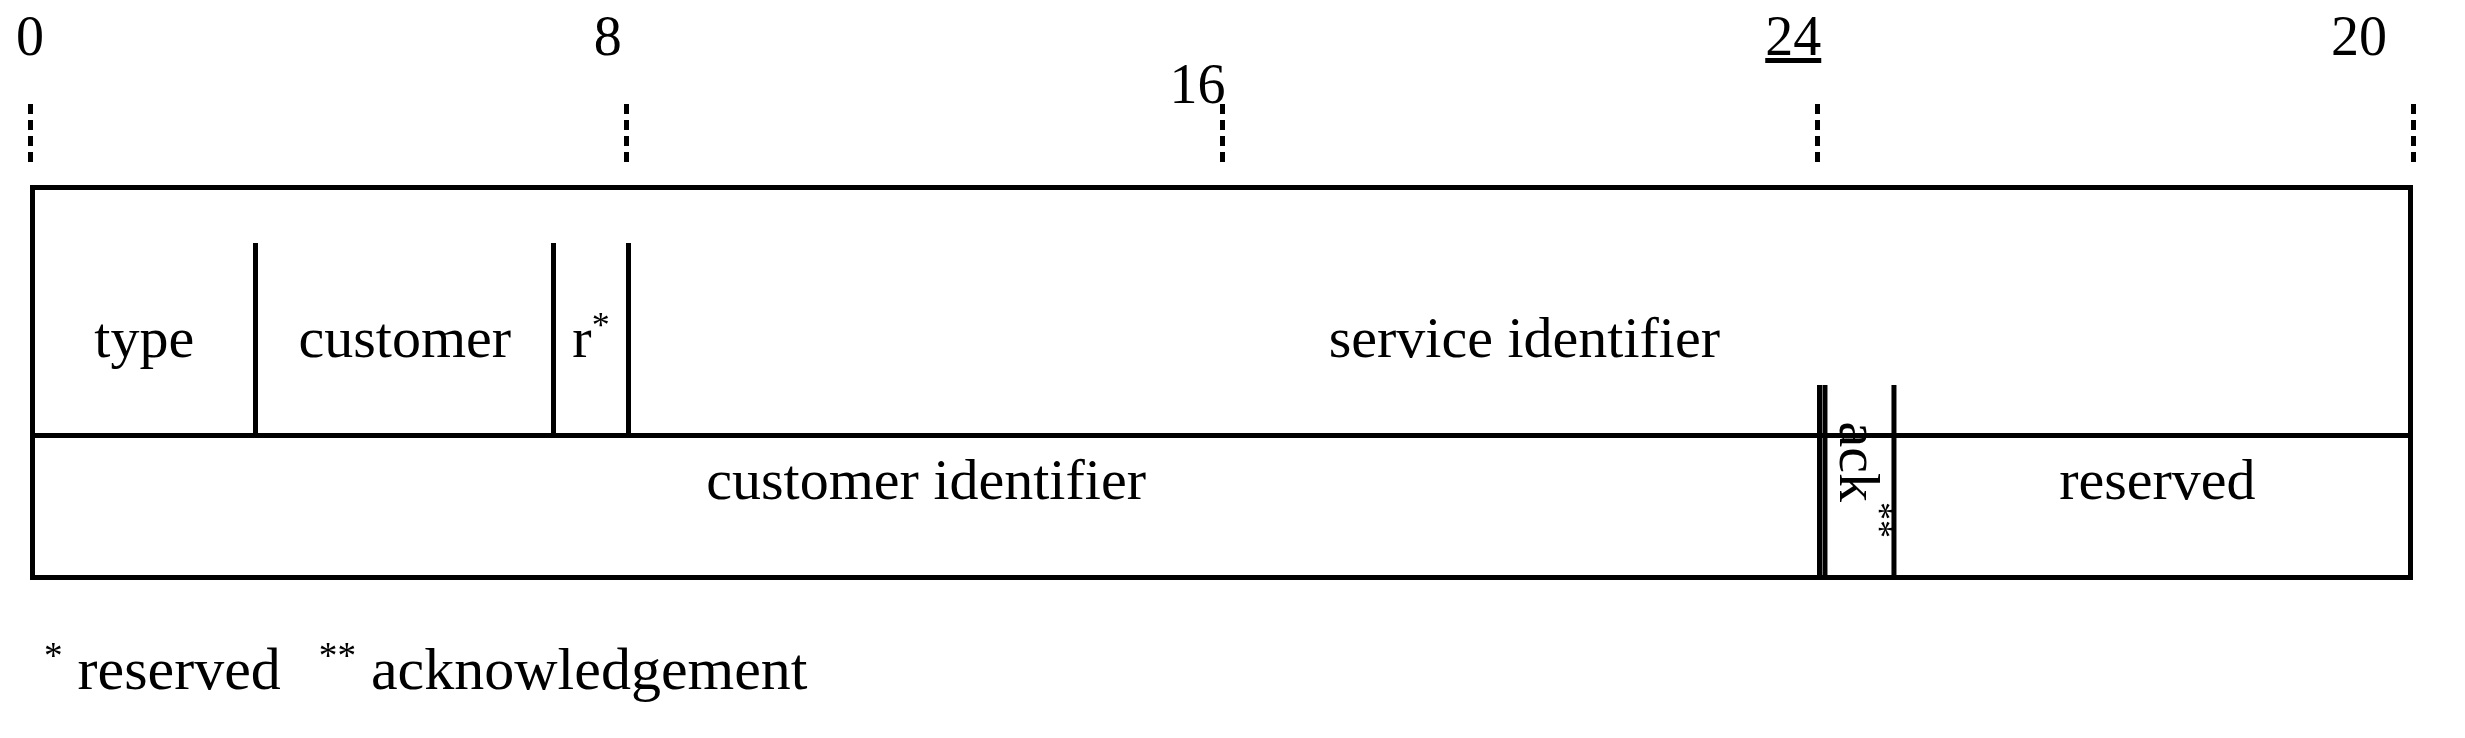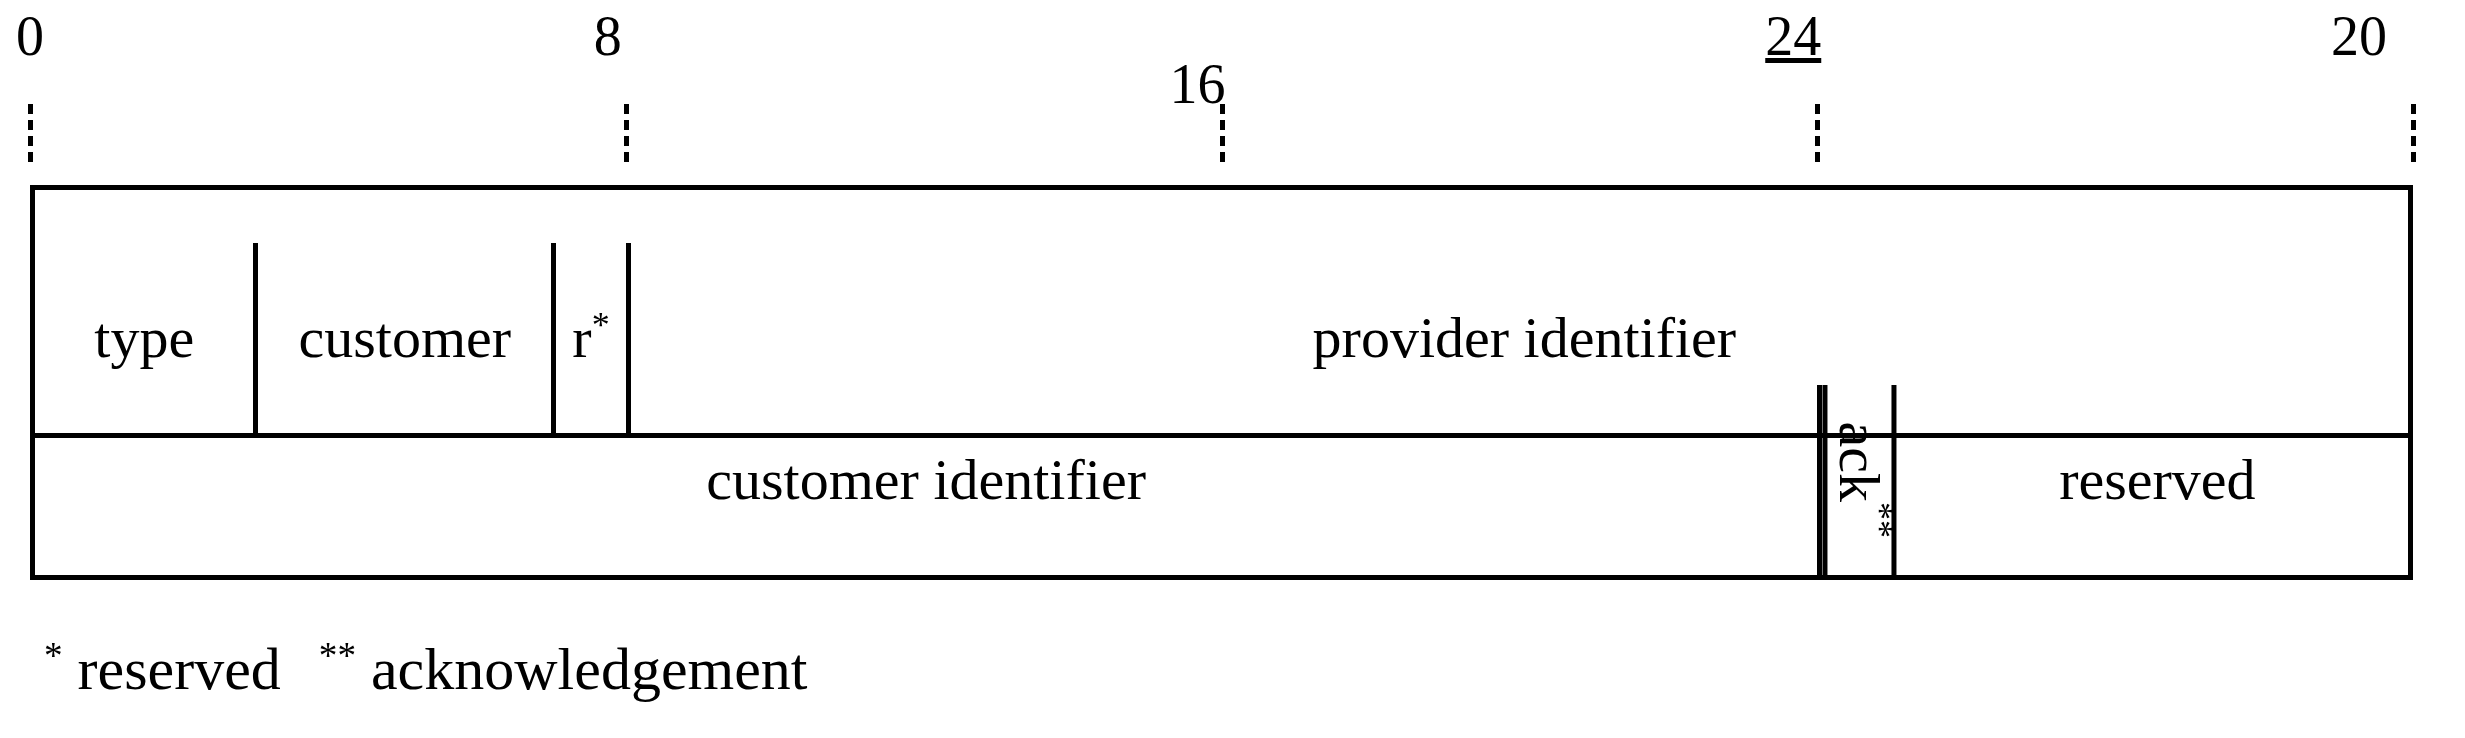--- a/index.html
+++ b/index.html
@@ -134,21 +134,21 @@
         <div class="cell has-right-border" style="left: 0px; width: 223.406px;">
           <span class="cell-text">type</span>
         </div>
         <div class="cell has-right-border" style="left: 223.406px; width: 297.875px;">
           <span class="cell-text">customer</span>
         </div>
         <div class="cell has-right-border" style="left: 521.281px; width: 74.4688px;">
           <span class="cell-text">r<sup class="marker">*</sup></span>
         </div>
         <div class="cell" style="left: 595.75px; width: 1787.25px;">
-          <span class="cell-text">provider identifier</span>
+          <span class="cell-text">service identifier</span>
         </div>
       </div>
     <div class="packet-row row-bottom">
         <div class="cell has-right-border" style="left: 0px; width: 1787.25px;">
           <span class="cell-text">customer identifier</span>
         </div>
         <div class="cell vertical has-right-border has-left-border" style="left: 1787.25px; width: 74.4688px;">
           <span class="cell-text">ack<sup class="marker">**</sup></span>
         </div>
         <div class="cell" style="left: 1861.72px; width: 521.281px;">

